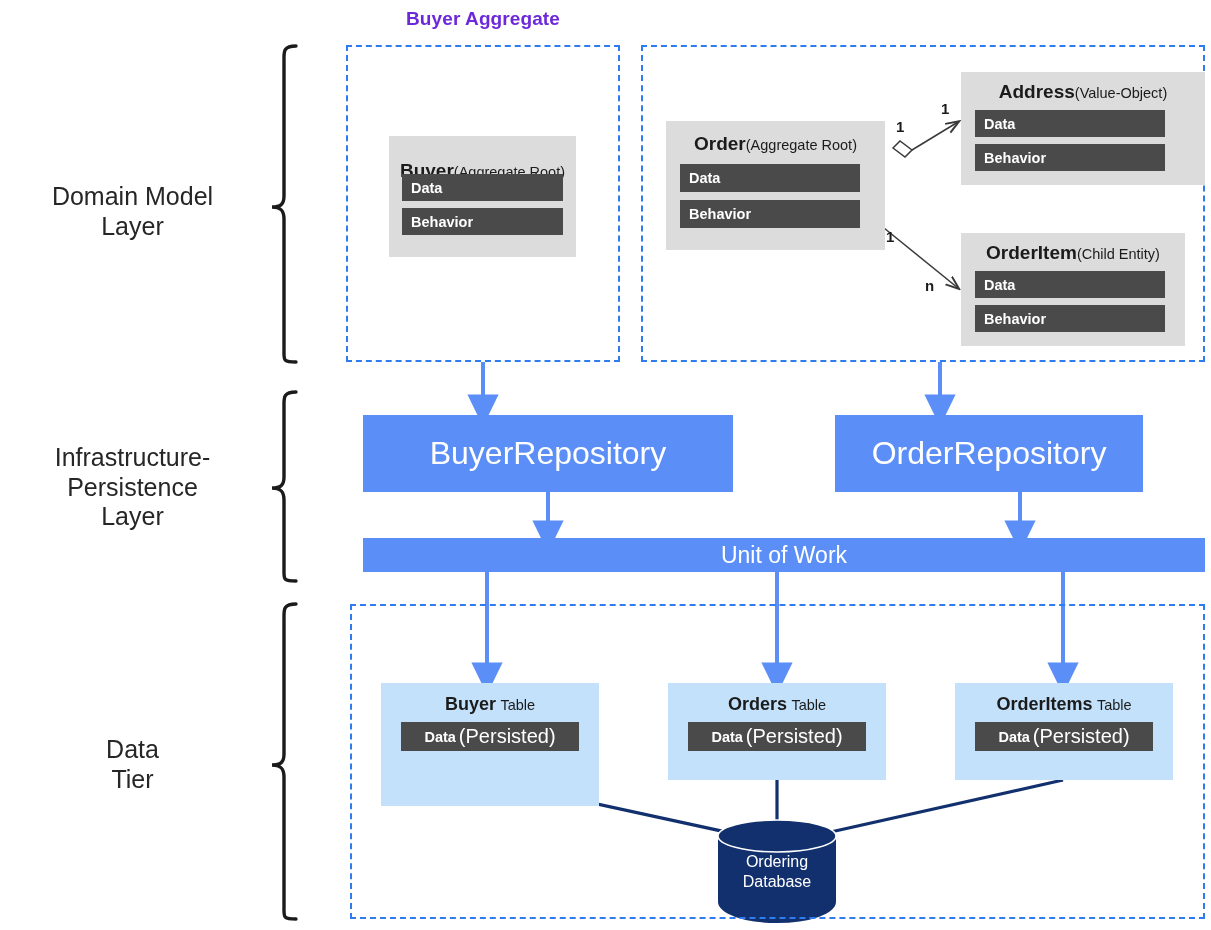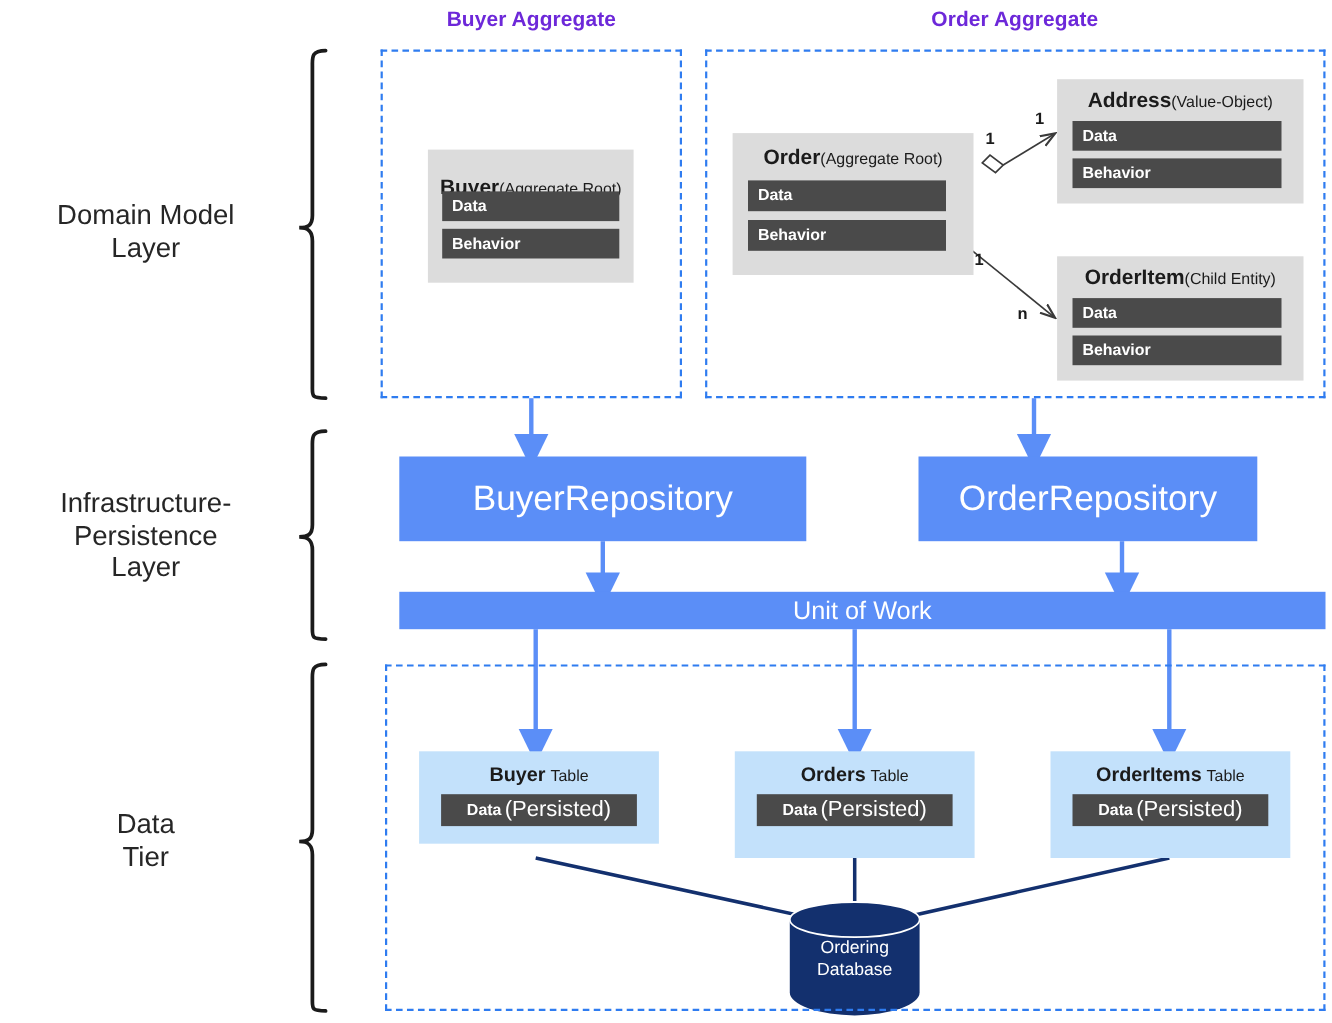--- a/index.html
+++ b/index.html
@@ -213,21 +213,20 @@
 
   <div class="layer-label" style="left:0px; top:182px; width:265px;">Domain Model
 Layer</div>
   <div class="layer-label" style="left:0px; top:443px; width:265px;">Infrastructure-
 Persistence
 Layer</div>
   <div class="layer-label" style="left:0px; top:735px; width:265px;">Data
 Tier</div>
 
   <div class="aggregate-caption" style="left:346px; top:8px; width:274px;">Buyer Aggregate</div>
-  <div class="aggregate-caption" style="left:640px; top:8px; width:565px;">Order Aggregate</div>
 
   <div class="dashed-box" style="left:346px; top:45px; width:274px; height:317px;"></div>
   <div class="dashed-box" style="left:641px; top:45px; width:564px; height:317px;"></div>
   <div class="dashed-box" style="left:350px; top:604px; width:855px; height:315px;"></div>
 
   <div class="entity-card" style="left:389px; top:136px; width:187px; height:121px;">
     <div class="entity-title" style="top:24px;">
       <span class="strong">Buyer</span><span class="light">(Aggregate Root)</span>
     </div>
     <div class="member-bar" style="left:13px; top:38px; width:161px; height:27px;">Data</div>
@@ -235,21 +234,21 @@
   </div>
 
   <div class="entity-card" style="left:666px; top:121px; width:219px; height:129px;">
     <div class="entity-title" style="top:12px;">
       <span class="strong">Order</span><span class="light">(Aggregate Root)</span>
     </div>
     <div class="member-bar" style="left:14px; top:43px; width:180px; height:28px;">Data</div>
     <div class="member-bar" style="left:14px; top:79px; width:180px; height:28px;">Behavior</div>
   </div>
 
-  <div class="entity-card" style="left:961px; top:72px; width:224px; height:113px;">
+  <div class="entity-card" style="left:961px; top:72px; width:244px; height:113px;">
     <div class="entity-title" style="top:9px;">
       <span class="strong">Address</span><span class="light">(Value-Object)</span>
     </div>
     <div class="member-bar" style="left:14px; top:38px; width:190px; height:27px;">Data</div>
     <div class="member-bar" style="left:14px; top:72px; width:190px; height:27px;">Behavior</div>
   </div>
 
   <div class="entity-card" style="left:961px; top:233px; width:224px; height:113px;">
     <div class="entity-title" style="top:9px;">
       <span class="strong">OrderItem</span><span class="light">(Child Entity)</span>
@@ -261,21 +260,21 @@
   <div class="mult" style="left:896px; top:118px;">1</div>
   <div class="mult" style="left:941px; top:100px;">1</div>
   <div class="mult" style="left:886px; top:228px;">1</div>
   <div class="mult" style="left:925px; top:277px;">n</div>
 
   <div class="blue-box" style="left:363px; top:415px; width:370px; height:77px;">BuyerRepository</div>
   <div class="blue-box" style="left:835px; top:415px; width:308px; height:77px;">OrderRepository</div>
 
   <div class="blue-box uow-box" style="left:363px; top:538px; width:842px; height:34px;">Unit of Work</div>
 
-  <div class="table-box" style="left:381px; top:683px; width:218px; height:84px;">
+  <div class="table-box" style="left:381px; top:683px; width:218px; height:123px;">
     <div class="table-title" style="top:11px;">
       <span class="strong">Buyer</span>
       <span class="light">Table</span>
     </div>
     <div class="persist-bar" style="left:20px; top:39px; width:178px; height:29px;">
       <span class="strong">Data</span>
         <span class="light">(Persisted)</span>
     </div>
   </div>
 

